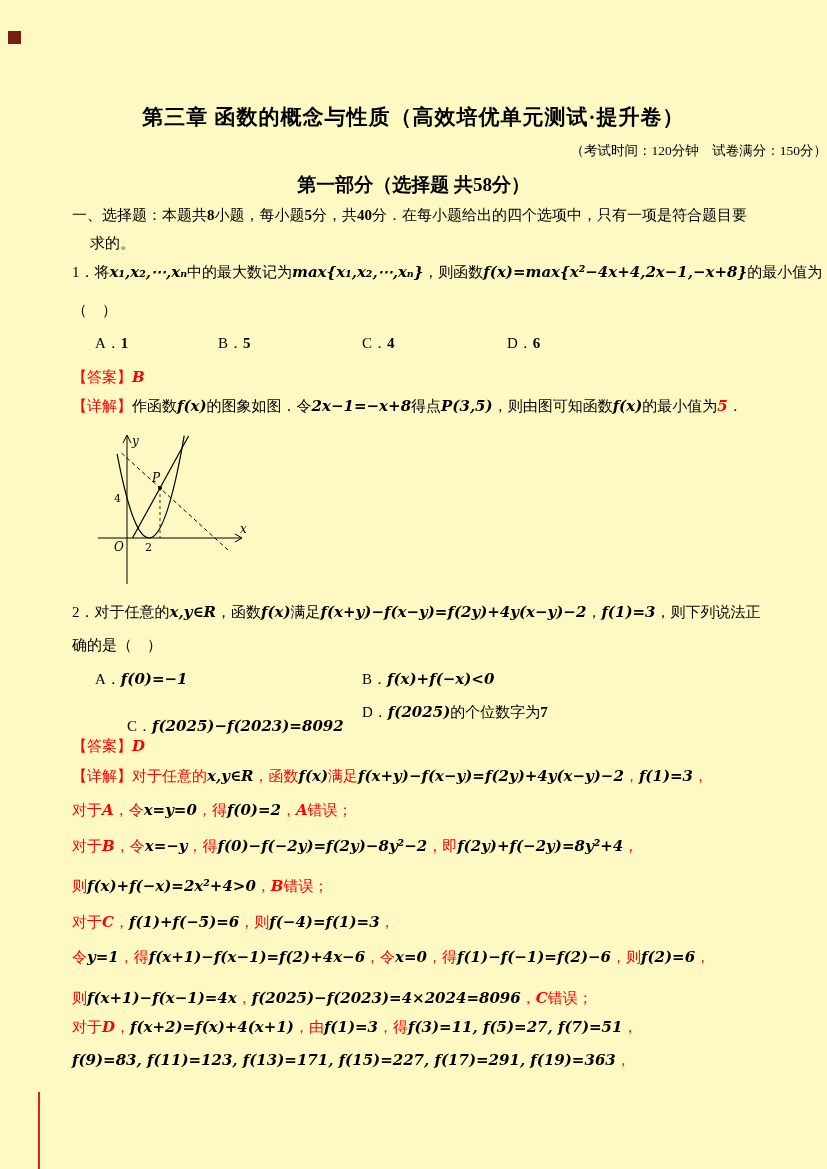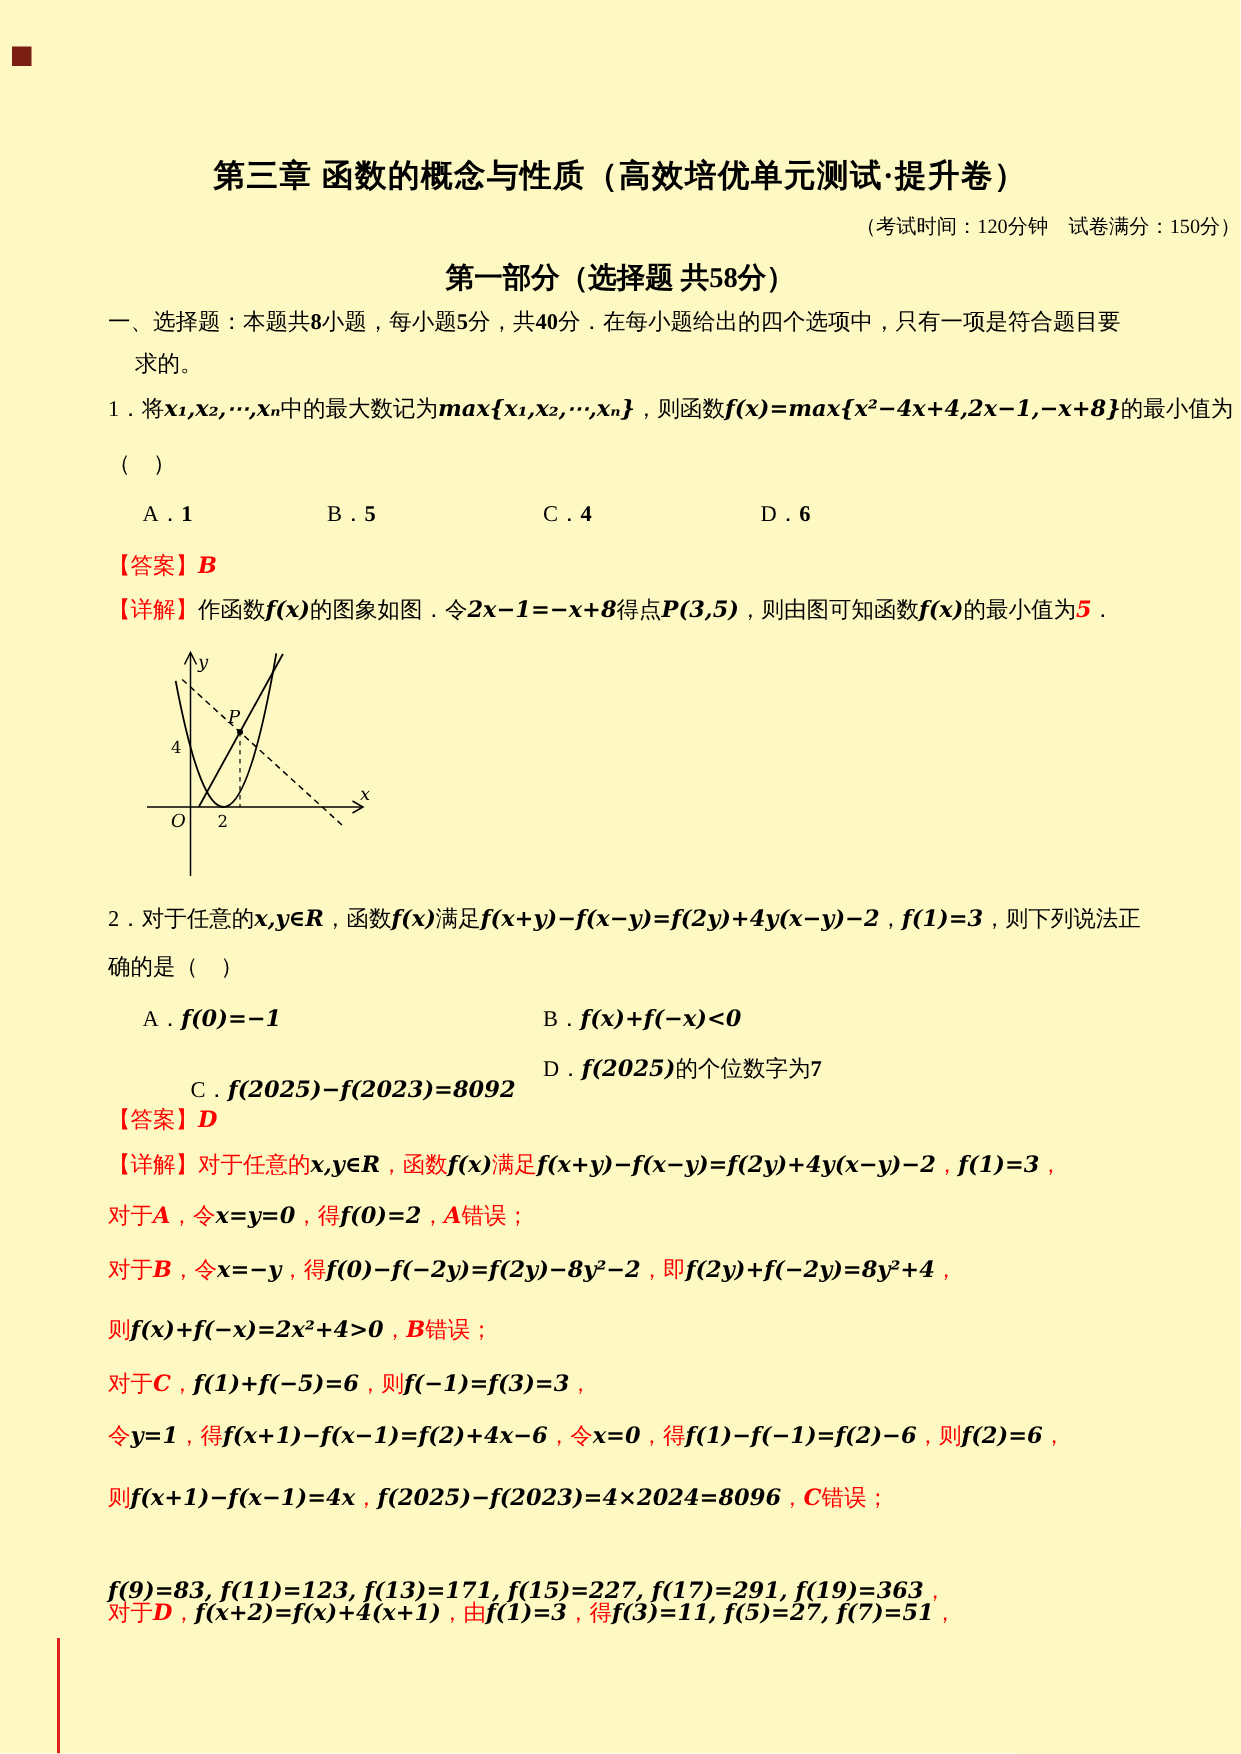--- a/index.html
+++ b/index.html
@@ -74,24 +74,24 @@
       <div class="line" style="left: 72px; top: 635px;"><span class="seg-k">确的是（　）</span></div>
       <div class="line" style="left: 95px; top: 669px;"><span class="seg-k">A．</span><span class="seg-m">f(0)=−1</span></div>
       <div class="line" style="left: 362px; top: 669px;"><span class="seg-k">B．</span><span class="seg-m">f(x)+f(−x)&lt;0</span></div>
       <div class="line" style="left: 95px; top: 716px; margin-left: 32px;"><span class="seg-k">C．</span><span class="seg-m">f(2025)−f(2023)=8092</span></div>
       <div class="line" style="left: 362px; top: 702px;"><span class="seg-k">D．</span><span class="seg-m">f(2025)</span><span class="seg-k">的个位数字为</span><span class="seg-b">7</span></div>
       <div class="line" style="left: 72px; top: 736px;"><span class="seg-rb">【答案】</span><span class="seg-mr">D</span></div>
       <div class="line" style="left: 72px; top: 766px;"><span class="seg-rb">【详解】</span><span class="seg-r">对于任意的</span><span class="seg-m">x,y∈R</span><span class="seg-r">，函数</span><span class="seg-m">f(x)</span><span class="seg-r">满足</span><span class="seg-m">f(x+y)−f(x−y)=f(2y)+4y(x−y)−2</span><span class="seg-r">，</span><span class="seg-m">f(1)=3</span><span class="seg-r">，</span></div>
       <div class="line" style="left: 72px; top: 800px;"><span class="seg-r">对于</span><span class="seg-mr">A</span><span class="seg-r">，令</span><span class="seg-m">x=y=0</span><span class="seg-r">，得</span><span class="seg-m">f(0)=2</span><span class="seg-r">，</span><span class="seg-mr">A</span><span class="seg-r">错误；</span></div>
       <div class="line" style="left: 72px; top: 836px; text-align: right;"><span class="seg-r">对于</span><span class="seg-mr">B</span><span class="seg-r">，令</span><span class="seg-m">x=−y</span><span class="seg-r">，得</span><span class="seg-m">f(0)−f(−2y)=f(2y)−8y²−2</span><span class="seg-r">，即</span><span class="seg-m">f(2y)+f(−2y)=8y²+4</span><span class="seg-r">，</span></div>
       <div class="line" style="left: 72px; top: 876px;"><span class="seg-r">则</span><span class="seg-m">f(x)+f(−x)=2x²+4&gt;0</span><span class="seg-r">，</span><span class="seg-mr">B</span><span class="seg-r">错误；</span></div>
-      <div class="line" style="left: 72px; top: 912px;"><span class="seg-r">对于</span><span class="seg-mr">C</span><span class="seg-r">，</span><span class="seg-m">f(1)+f(−5)=6</span><span class="seg-r">，则</span><span class="seg-m">f(−1)=f(3)=3</span><span class="seg-r">，</span></div>
+      <div class="line" style="left: 72px; top: 912px;"><span class="seg-r">对于</span><span class="seg-mr">C</span><span class="seg-r">，</span><span class="seg-m">f(1)+f(−5)=6</span><span class="seg-r">，则</span><span class="seg-m">f(−4)=f(1)=3</span><span class="seg-r">，</span></div>
       <div class="line" style="left: 72px; top: 947px;"><span class="seg-r">令</span><span class="seg-m">y=1</span><span class="seg-r">，得</span><span class="seg-m">f(x+1)−f(x−1)=f(2)+4x−6</span><span class="seg-r">，令</span><span class="seg-m">x=0</span><span class="seg-r">，得</span><span class="seg-m">f(1)−f(−1)=f(2)−6</span><span class="seg-r">，则</span><span class="seg-m">f(2)=6</span><span class="seg-r">，</span></div>
       <div class="line" style="left: 72px; top: 988px;"><span class="seg-r">则</span><span class="seg-m">f(x+1)−f(x−1)=4x</span><span class="seg-r">，</span><span class="seg-m">f(2025)−f(2023)=4×2024=8096</span><span class="seg-r">，</span><span class="seg-mr">C</span><span class="seg-r">错误；</span></div>
-      <div class="line" style="left: 72px; top: 1017px; margin-top: 48px;"><span class="seg-r">对于</span><span class="seg-mr">D</span><span class="seg-r">，</span><span class="seg-m">f(x+2)=f(x)+4(x+1)</span><span class="seg-r">，由</span><span class="seg-m">f(1)=3</span><span class="seg-r">，得</span><span class="seg-m">f(3)=11, f(5)=27, f(7)=51</span><span class="seg-r">，</span></div>
+      <div class="line" style="left: 72px; top: 1017px;"><span class="seg-r">对于</span><span class="seg-mr">D</span><span class="seg-r">，</span><span class="seg-m">f(x+2)=f(x)+4(x+1)</span><span class="seg-r">，由</span><span class="seg-m">f(1)=3</span><span class="seg-r">，得</span><span class="seg-m">f(3)=11, f(5)=27, f(7)=51</span><span class="seg-r">，</span></div>
       <div class="line" style="left: 72px; top: 1050px;"><span class="seg-m">f(9)=83, f(11)=123, f(13)=171, f(15)=227, f(17)=291, f(19)=363</span><span class="seg-r">，</span></div>
     </div>
 
   <div class="graph-box">
     <svg width="158" height="168" viewBox="0 0 158 168">
 
       <line x1="35" y1="6" x2="35" y2="154" stroke="#000" stroke-width="1"></line>
       <polyline points="31,13 35,5 39,13" fill="none" stroke="#000" stroke-width="1"></polyline>
 
       <line x1="6" y1="108" x2="150" y2="108" stroke="#000" stroke-width="1"></line>

